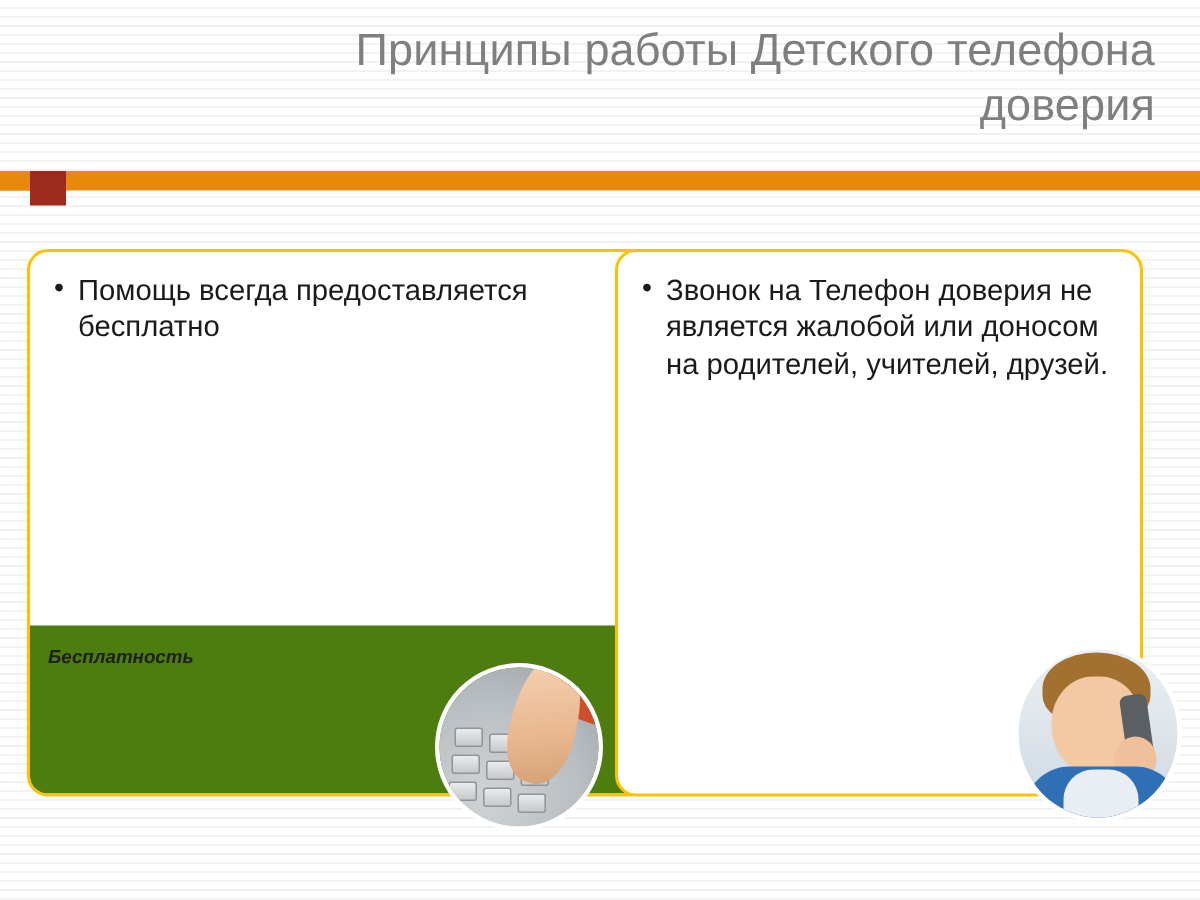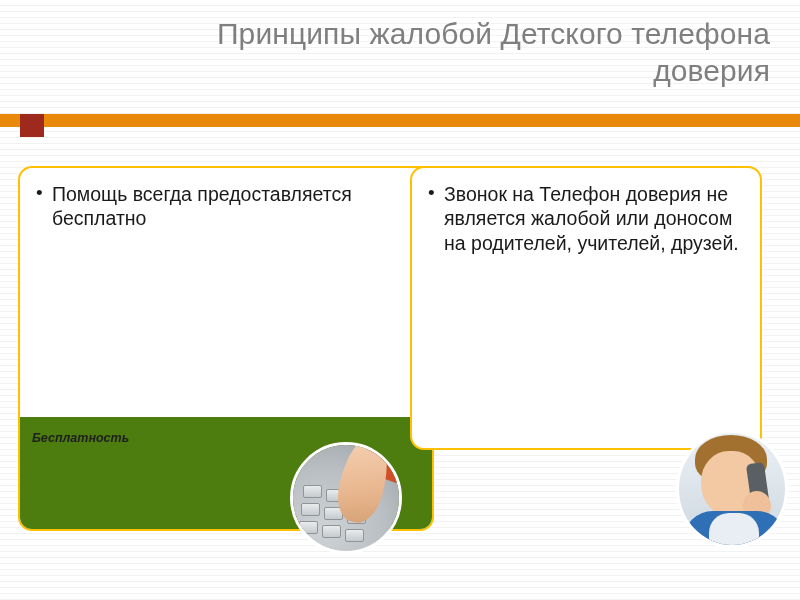--- a/index.html
+++ b/index.html
@@ -58,21 +58,21 @@
 
   
   .card {
     position: absolute;
     border-radius: 14px;
     border: 2px solid #ffc000;
     background: #ffffff;
     overflow: hidden;
   }
   .card.left  { left: 18px;  top: 166px; width: 416px; height: 365px; }
-  .card.right { left: 410px; top: 166px; width: 352px; height: 284px; }
+  .card.right { left: 410px; top: 166px; width: 352px; height: 365px; }
 
   .card-body {
     position: absolute;
     left: 0; right: 0; top: 0;
     bottom: 112px;
     padding: 14px 14px 0 14px;
     overflow: hidden;
   }
   .card.right .card-body { bottom: 96px; }
 
@@ -175,21 +175,21 @@
   .boy-hand {
     position: absolute; left: 64px; top: 58px; width: 28px; height: 30px;
     background: #efc09a; border-radius: 50%;
   }
 </style>
 </head>
 <body>
 
 <div class="slide-bg"></div>
 
-<div class="title">Принципы жалобой Детского телефона доверия</div>
+<div class="title">Принципы работы Детского телефона доверия</div>
 
 <div class="band">
   <div class="band-orange"></div>
   <div class="band-square2"></div>
   <div class="band-square"></div>
 </div>
 
 <div class="card left">
   <div class="card-body">
     <ul class="bullets">

